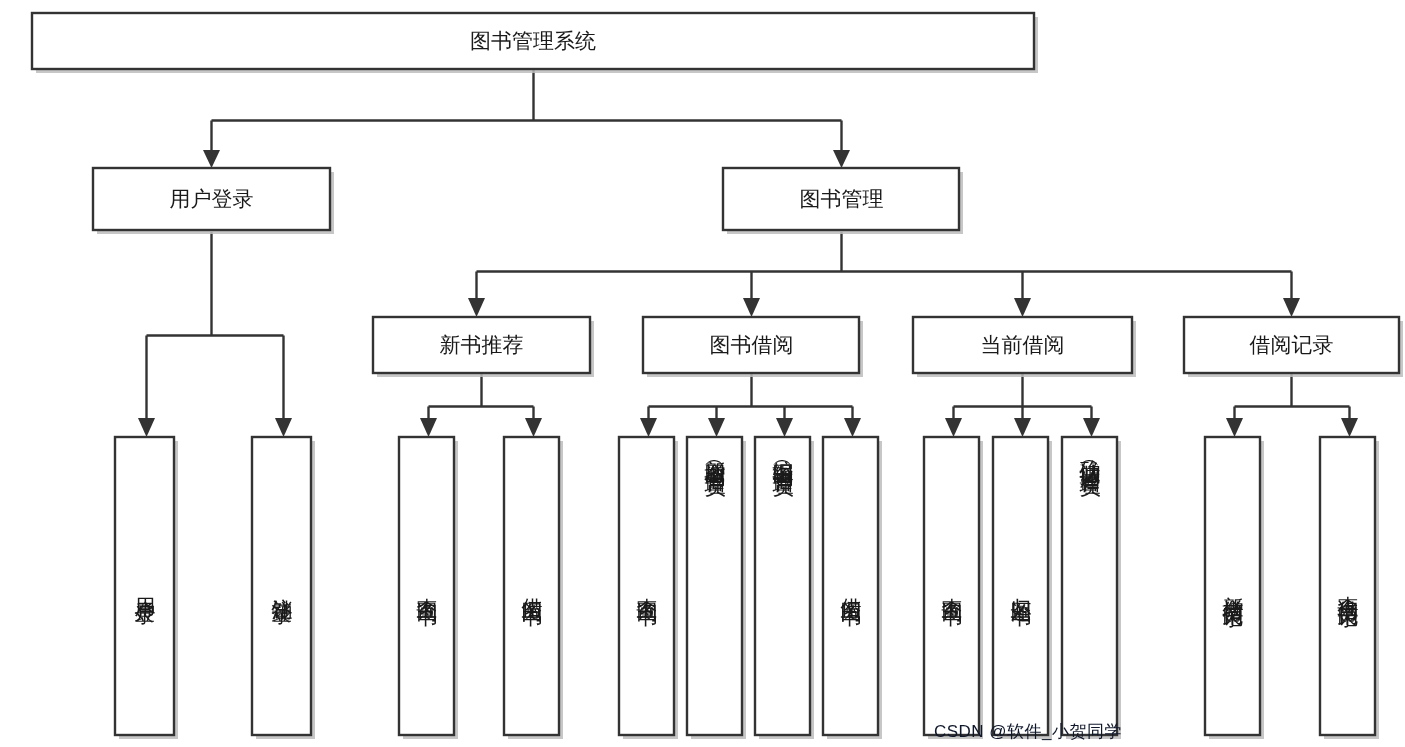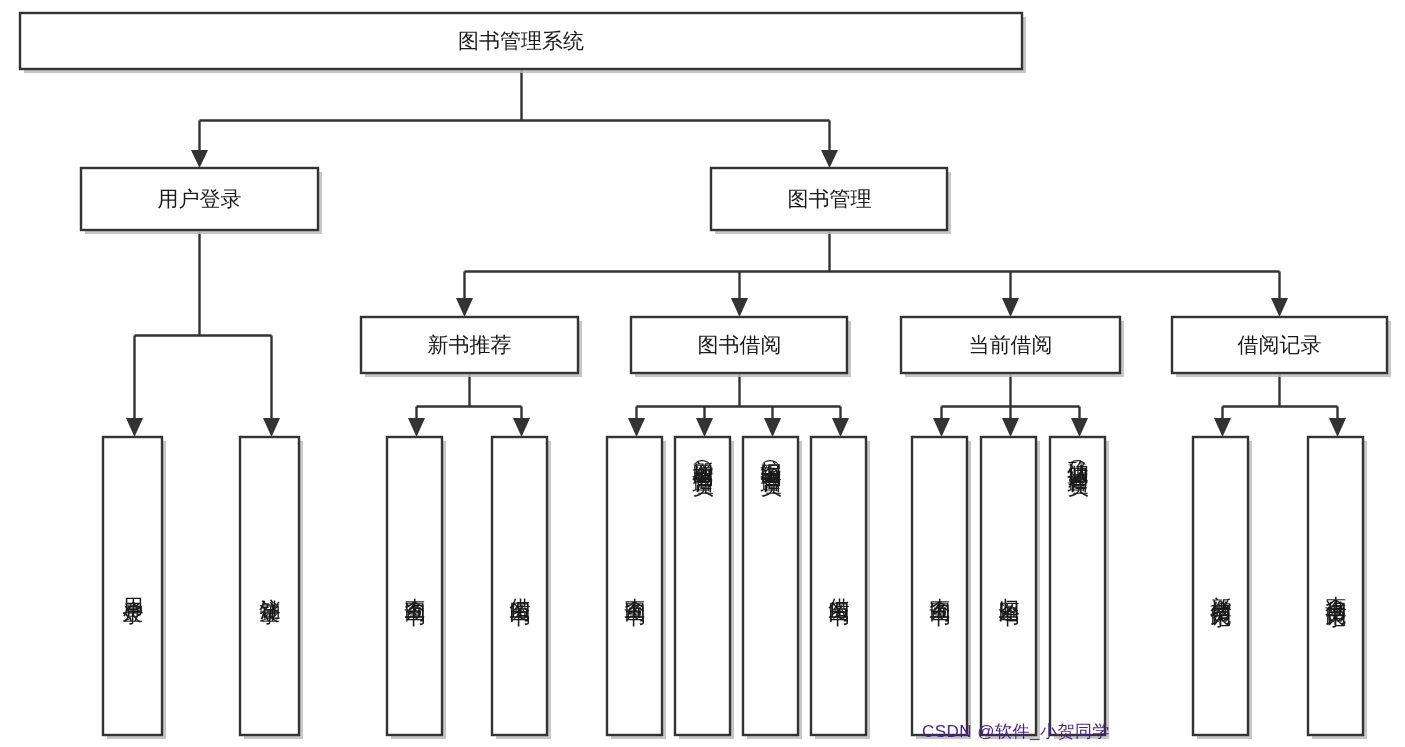--- a/index.html
+++ b/index.html
@@ -9,21 +9,21 @@
   }
   body {
     width: 1405px;
     height: 747px;
     overflow: hidden;
     font-family: "Liberation Sans", "DejaVu Sans", sans-serif;
     position: relative;
   }
   #diagram-root {
     position: absolute;
-    left: 0;
+    left: 12px;
     top: 0;
     width: 1118px;
     height: 747px;
   }
   svg.canvas {
     display: block;
     width: 1405px;
     height: 747px;
   }
   .nodebox {
@@ -70,21 +70,21 @@
     letter-spacing: 2.5px;
     white-space: nowrap;
     text-align: center;
   }
   .watermark {
     position: absolute;
     right: 8px;
     bottom: 4px;
     font-family: "Liberation Sans", "DejaVu Sans", sans-serif;
     font-size: 17px;
-    color: #4c1d95;
+    color: #0f172a;
     white-space: nowrap;
     letter-spacing: 0.5px;
   }
 </style>
 </head>
 <body>
 
 <div id="diagram-root">
 
   <svg class="canvas" viewBox="0 0 1405 747">

